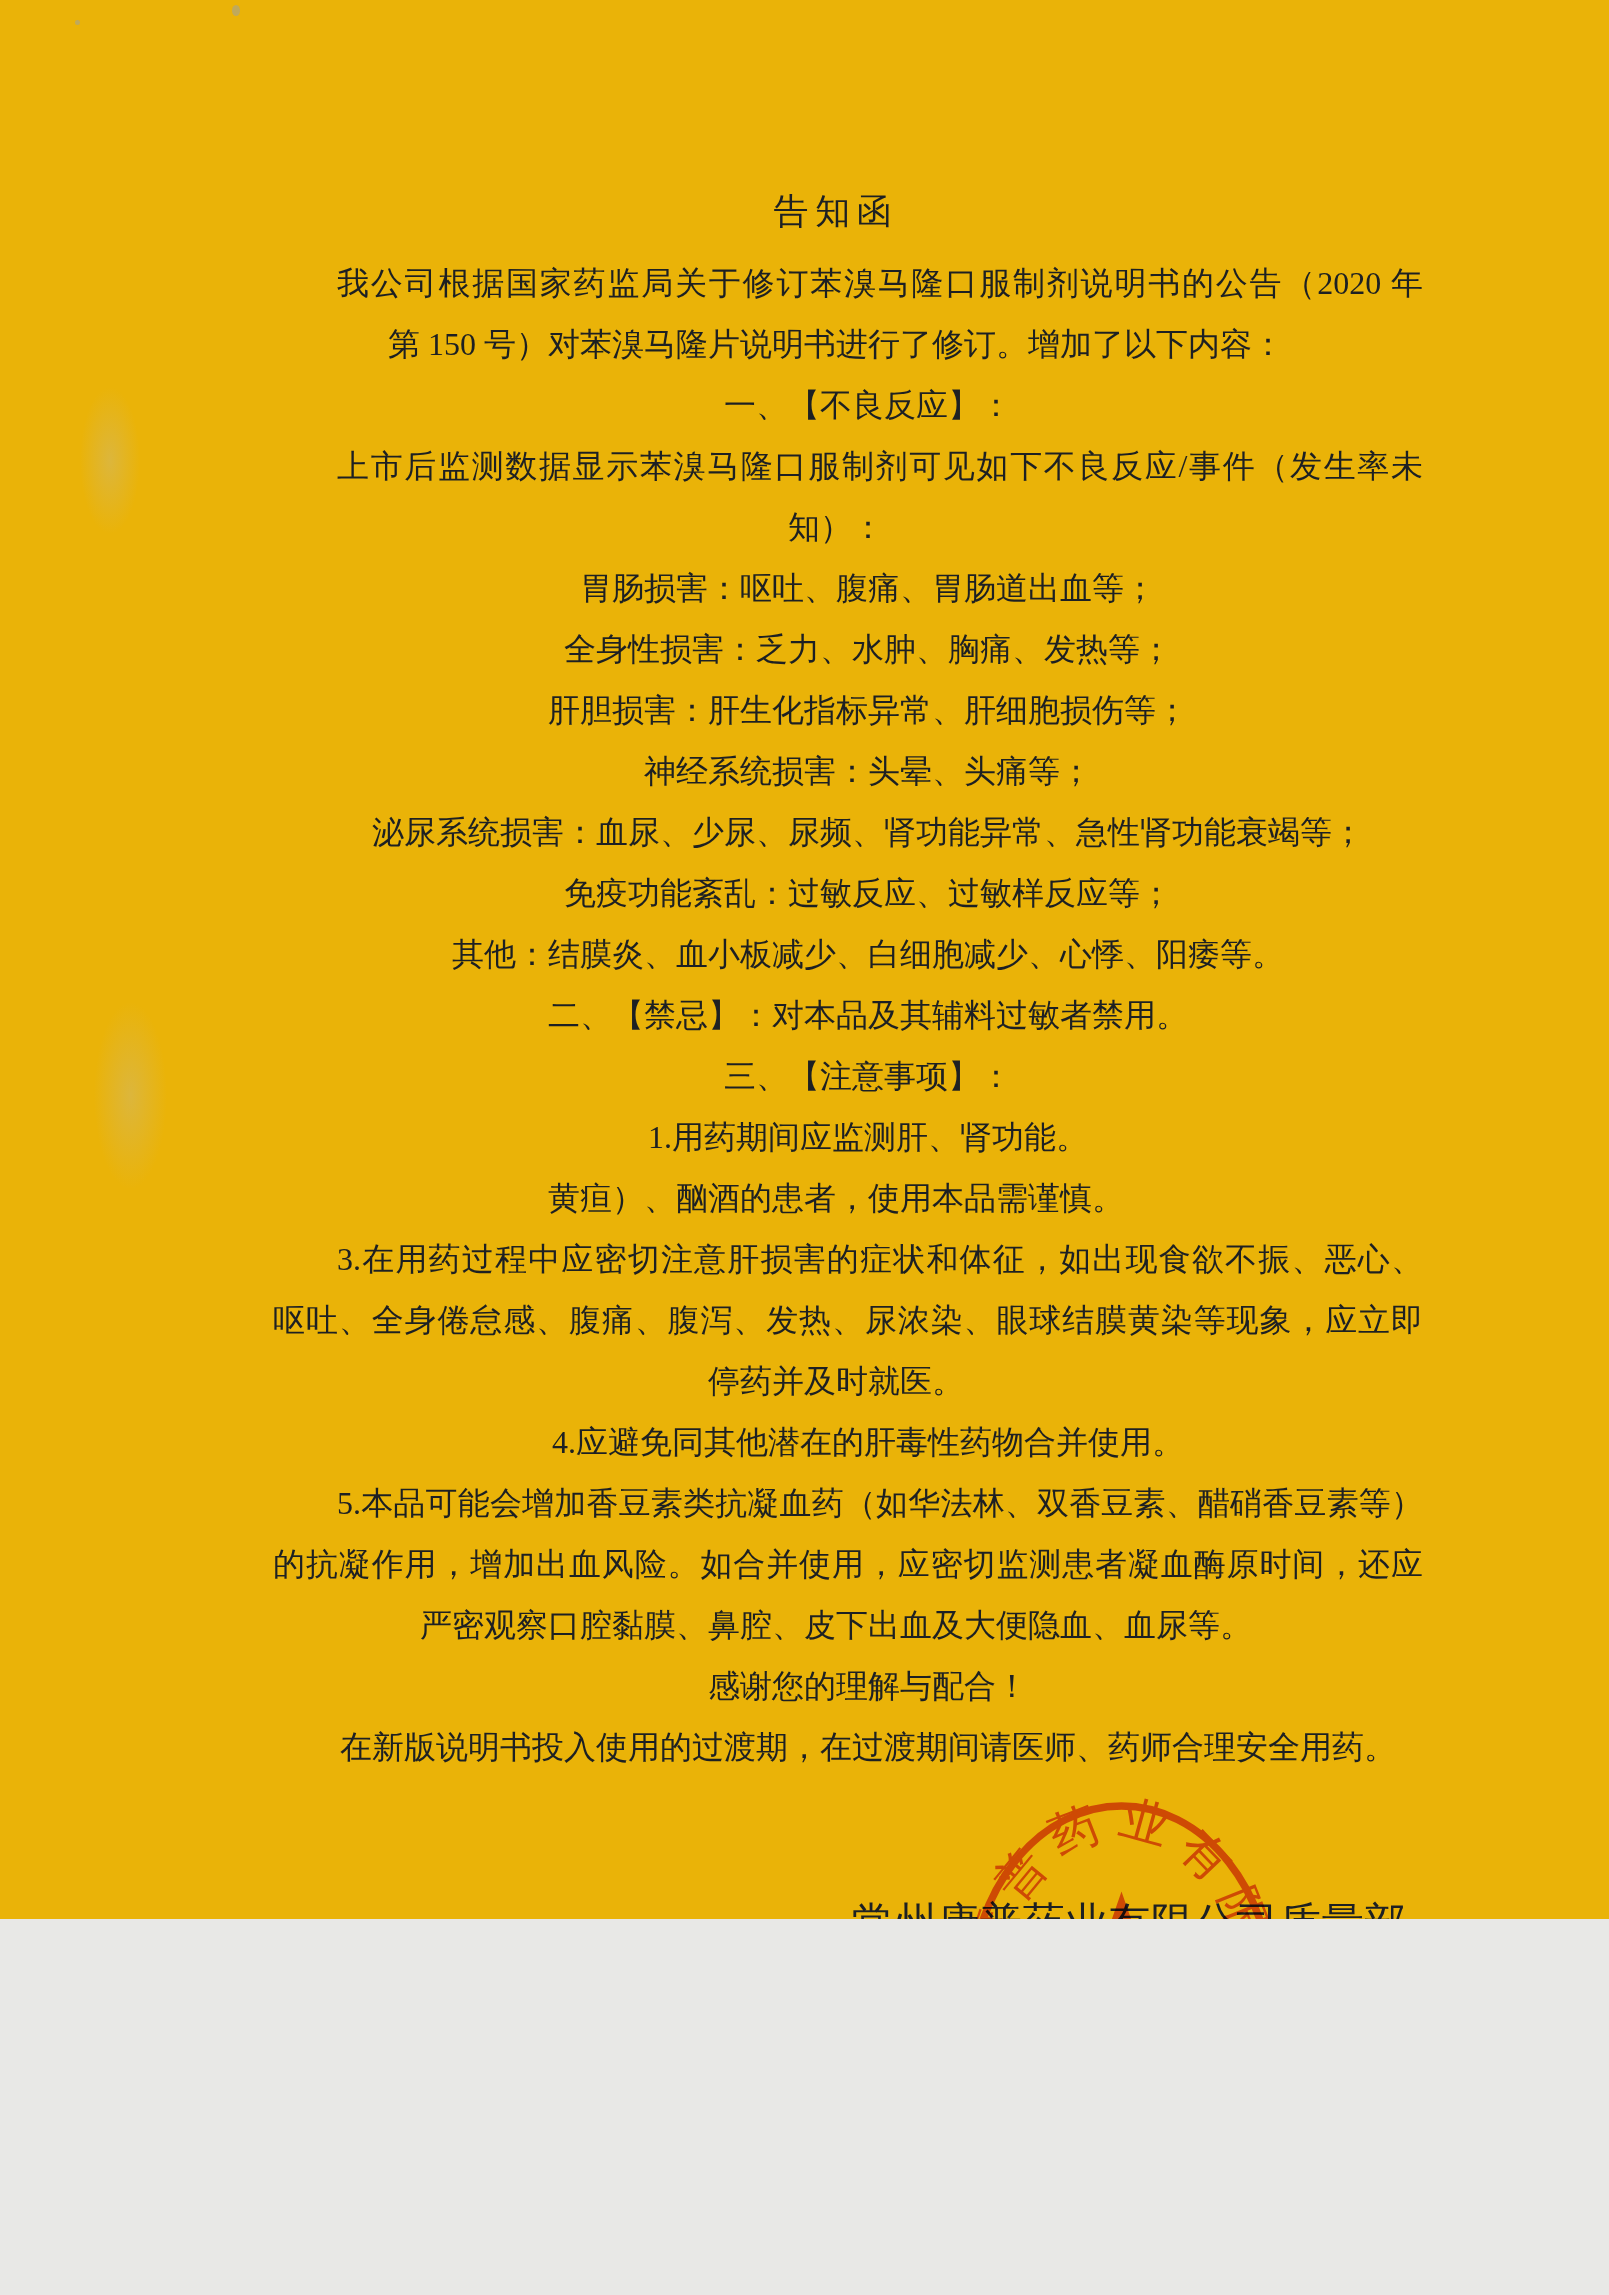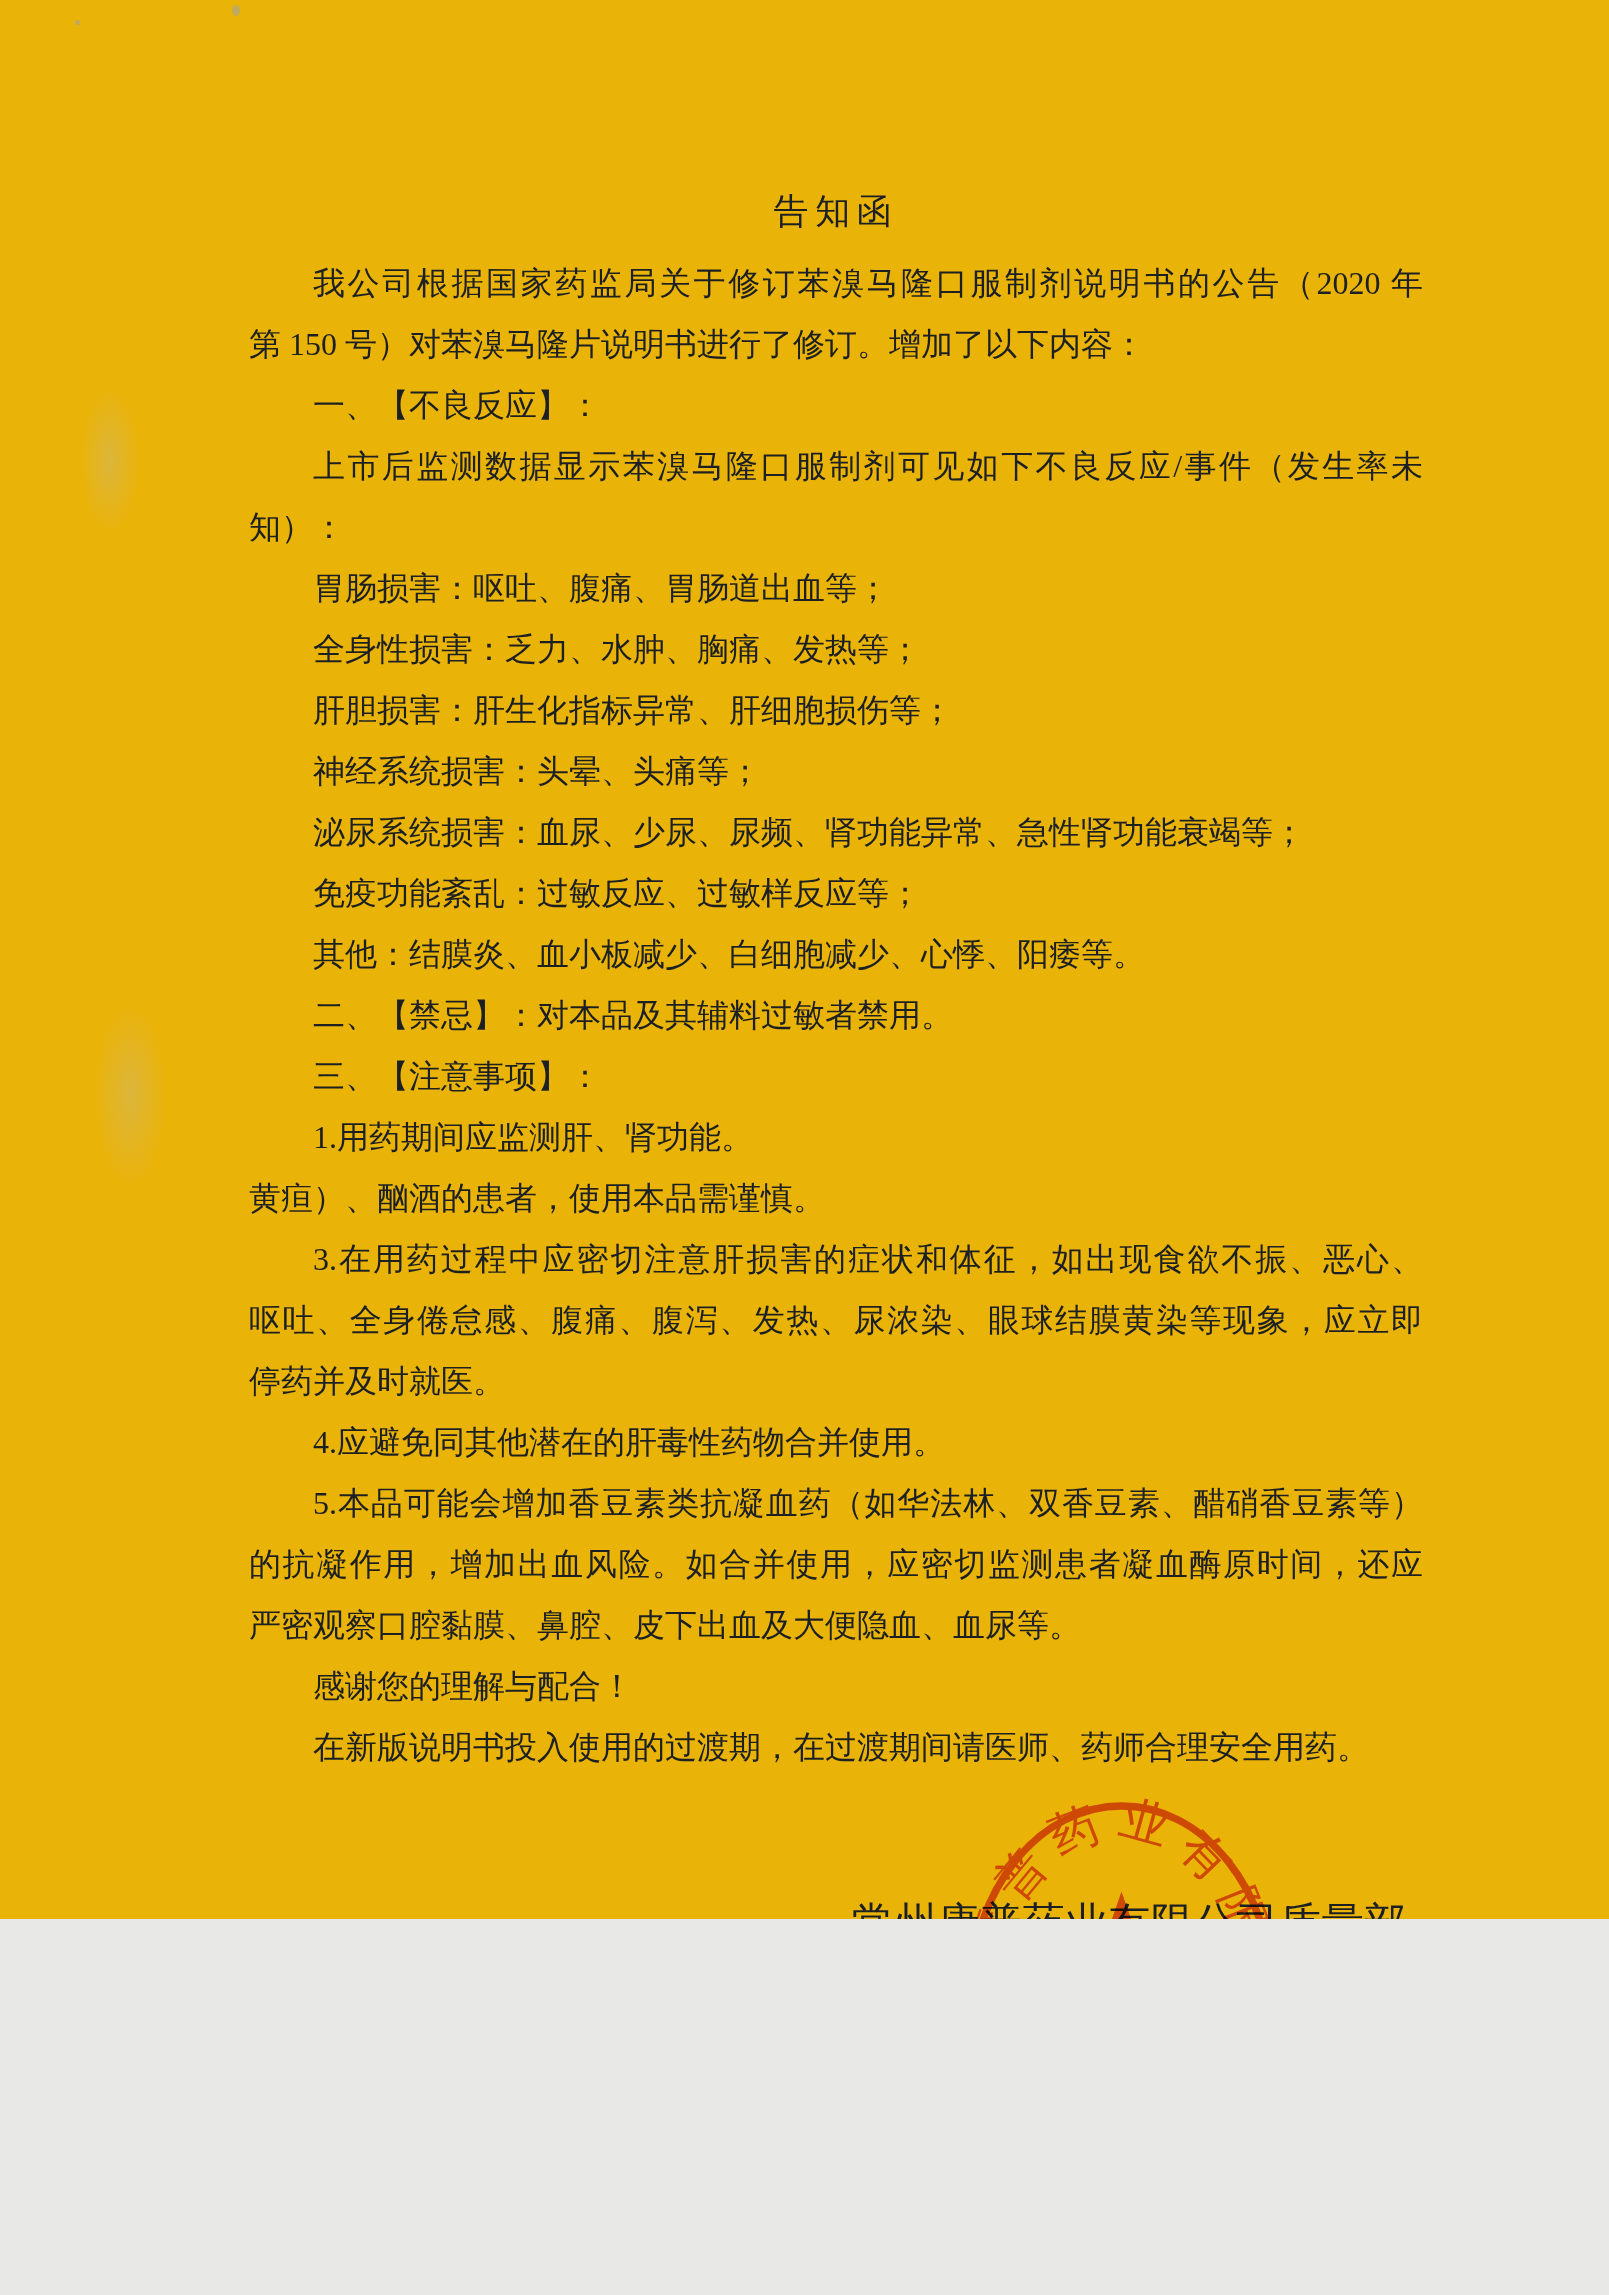--- a/index.html
+++ b/index.html
@@ -13,23 +13,23 @@
   }
   .doc-title{
     position:absolute;left:249px;top:180px;width:1174px;
     text-align:center;font-size:35px;letter-spacing:6.7px;line-height:64px;
     font-weight:400;
   }
   .doc-body{
     position:absolute;left:249px;top:253px;width:1174px;
     font-size:32px;line-height:61px;
   }
-  .ln{white-space:nowrap;}
+  .ln{white-space:nowrap;text-align:center;}
   .ln.indent{text-indent:64px;}
-  .ln.full{white-space:normal;text-align:justify;text-align-last:justify;}
+  .ln.full{white-space:normal;text-align:justify;text-align-last:justify;margin-left:24px;}
   .sig-company{
     position:absolute;left:852px;top:1895px;
     font-size:42px;letter-spacing:0.7px;white-space:nowrap;
   }
   .sig-date{
     position:absolute;left:991px;top:1968px;
     font-size:37px;font-weight:700;letter-spacing:1.3px;white-space:nowrap;
   }
   .seal{
     position:absolute;left:961px;top:1798px;width:321px;height:401px;

